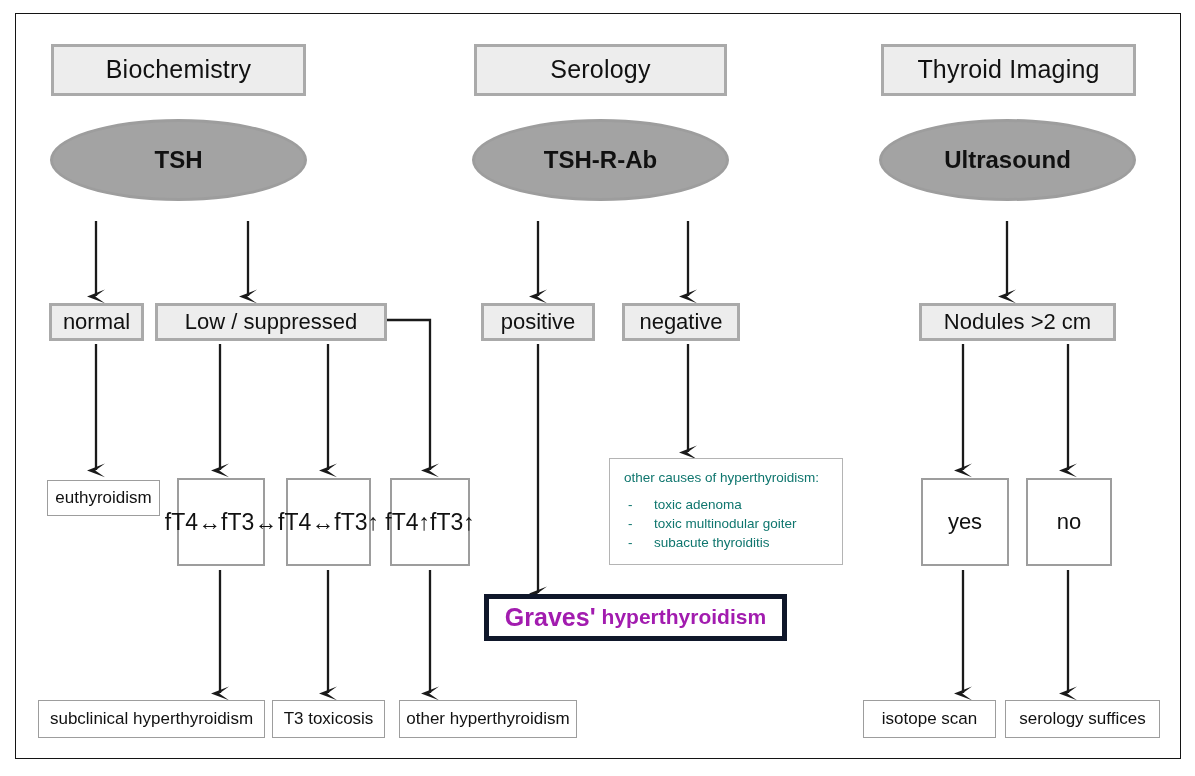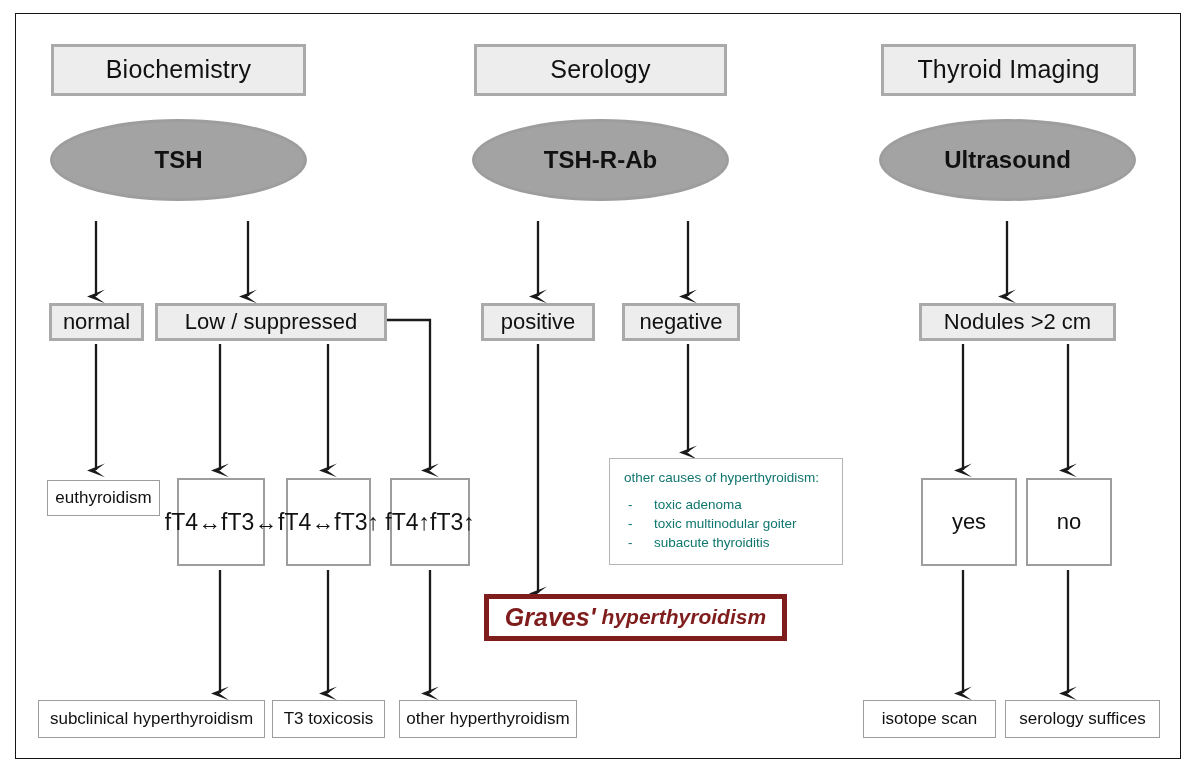--- a/index.html
+++ b/index.html
@@ -81,24 +81,23 @@
     justify-content: center;
   }
   .lab .line { display: block; }
   .yesno {
     background: #ffffff;
     border: 2px solid #9d9d9d;
     font-size: 22px;
   }
   .graves {
     background: #ffffff;
-    border: 5px solid #7f1d1d;
+    border: 5px solid #0f172a;
     font-weight: bold;
-    color: #7f1d1d;
-    font-style: italic;
+    color: #a21caf;
   }
   .graves .big { font-size: 25px; }
   .graves .small { font-size: 21px; }
   .causes {
     background: #ffffff;
     border: 1.6px solid #b4b4b4;
     display: block;
     text-align: left;
     padding: 11px 14px 10px 14px;
     font-size: 13.5px;
@@ -245,21 +244,21 @@
   </div>
 
   <div class="node ellipse-box" style="left:879px; top:119px; width:257px; height:82px;">
     <span>Ultrasound</span>
   </div>
 
   <div class="node chip" style="left:919px; top:303px; width:197px; height:38px;">
     <span>Nodules &gt;2 cm</span>
   </div>
 
-  <div class="node yesno" style="left:921px; top:478px; width:96px; height:88px;">
+  <div class="node yesno" style="left:921px; top:478px; width:88px; height:88px;">
     <span>yes</span>
   </div>
 
   <div class="node yesno" style="left:1026px; top:478px; width:86px; height:88px;">
     <span>no</span>
   </div>
 
   <div class="node plain" style="left:863px; top:700px; width:133px; height:38px;">
     <span>isotope scan</span>
   </div>

